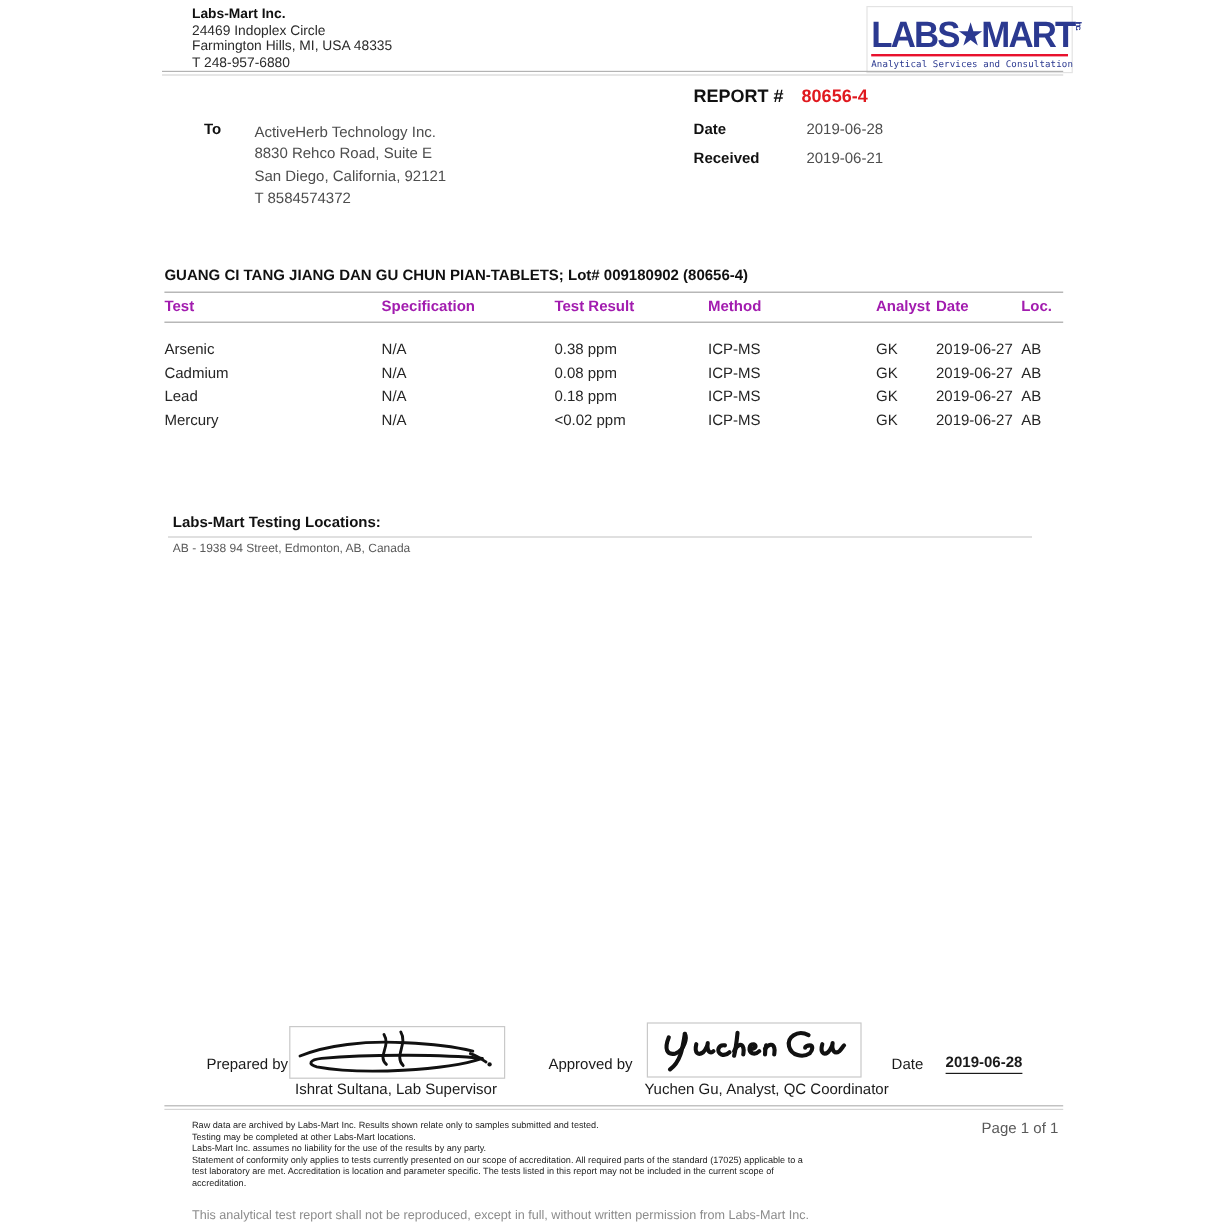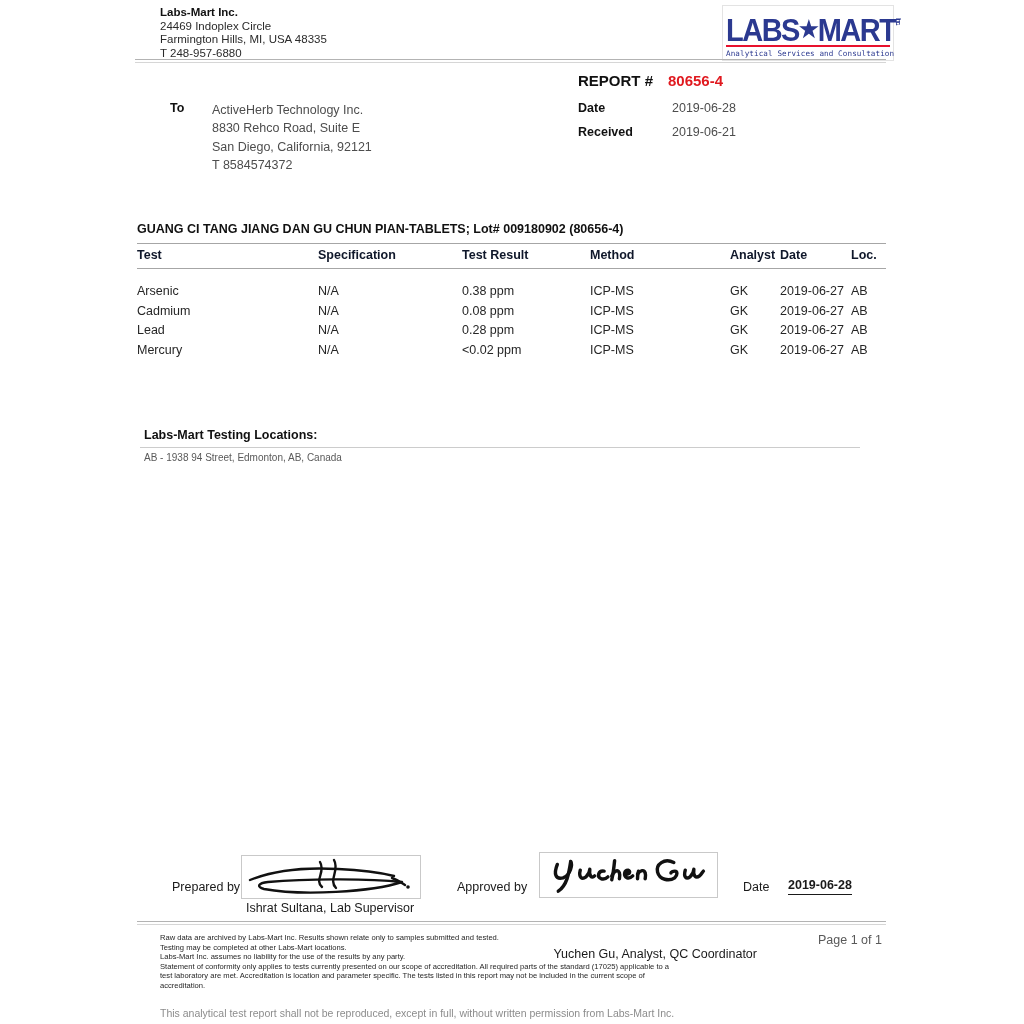--- a/index.html
+++ b/index.html
@@ -34,40 +34,40 @@
   .recv-val   { left:672px; top:125px; font-size:12.5px; color:#4d4d4d; }
 
   
   .to-label { left:170px; top:101px; font-size:12.5px; font-weight:bold; color:#111; }
   .to-lines { left:212px; top:101px; font-size:12.5px; line-height:18.4px; color:#4d4d4d; }
 
   
   .sample-title { left:137px; top:222px; font-size:12.5px; font-weight:bold; color:#111; }
   .rtable { left:137px; top:243px; width:749px; }
   .rule { height:1px; background:#a6a6a6; }
-  .thead { display:flex; font-weight:bold; font-size:12.5px; color:#0f172a; padding:4px 0 6px 0; }
+  .thead { display:flex; font-weight:bold; font-size:12.5px; color:#a21caf; padding:4px 0 6px 0; }
   .trow  { display:flex; font-size:12.5px; color:#262626; margin-top:7px; height:12.5px; }
   .trow.first { margin-top:15px; }
   .c1{width:181px} .c2{width:144px} .c3{width:128px} .c4{width:140px} .c5{width:50px} .c6{width:71px} .c7{flex:1}
 
   
   .loc-head { left:144px; top:428px; font-size:12.5px; font-weight:bold; color:#111; }
   .loc-rule { left:140px; top:447px; width:720px; height:1px; background:#cccccc; }
   .loc-item { left:144px; top:452px; font-size:10px; color:#595959; }
 
   
   .sig-label { font-size:12.5px; color:#1a1a1a; }
   .prep-label { left:172px; top:880px; }
   .appr-label { left:457px; top:880px; }
   .sig-box { border:1px solid #c9c9c9; background:#fff; }
   .sig-box1 { left:241px; top:855px; width:178px; height:42px; }
   .sig-box2 { left:539px; top:852px; width:177px; height:44px; }
   .sig-name { font-size:12.5px; color:#1a1a1a; }
   .name1 { left:241px; top:901px; width:178px; text-align:center; }
-  .name2 { left:537px; top:947px; width:220px;text-align:right; }
+  .name2 { left:537px; top:901px; width:220px; }
   .sdate-label { left:743px; top:880px; font-size:12.5px; }
   .sdate-val { left:788px; top:878px; font-size:12.5px; font-weight:bold; border-bottom:1.5px solid #1a1a1a; padding-bottom:2px; }
 
   
   .ftr-line1 { left:137px; top:921px; width:749px; height:1px; background:#b3b3b3; }
   .ftr-line2 { left:137px; top:924px; width:749px; height:1px; background:#d6d6d6; }
   .ftr-text { left:160px; top:933px; width:522px; font-size:7.6px; line-height:9.6px; color:#1f1f1f; }
   .ftr-text p { margin:0; }
   .page-label { left:818px; top:933px; font-size:12.5px; color:#595959; }
   .repro { left:160px; top:1007px; font-size:10.5px; color:#8c8c8c; }
@@ -137,21 +137,21 @@
     <span class="c2">N/A</span>
     <span class="c3">0.08 ppm</span>
     <span class="c4">ICP-MS</span>
     <span class="c5">GK</span>
     <span class="c6">2019-06-27</span>
     <span class="c7">AB</span>
   </div>
   <div class="trow">
     <span class="c1">Lead</span>
     <span class="c2">N/A</span>
-    <span class="c3">0.28 ppm</span>
+    <span class="c3">0.18 ppm</span>
     <span class="c4">ICP-MS</span>
     <span class="c5">GK</span>
     <span class="c6">2019-06-27</span>
     <span class="c7">AB</span>
   </div>
   <div class="trow">
     <span class="c1">Mercury</span>
     <span class="c2">N/A</span>
     <span class="c3">&lt;0.02 ppm</span>
     <span class="c4">ICP-MS</span>

